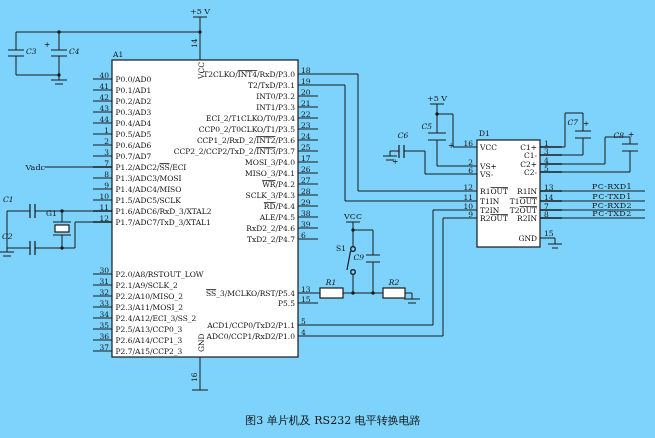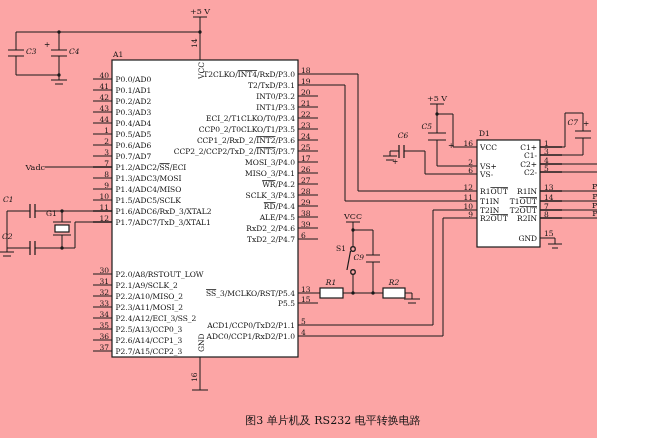--- a/index.html
+++ b/index.html
@@ -1,16 +1,16 @@
 <!DOCTYPE html>
 <html><head>
 <meta charset="utf-8">
 <style>
   html,body{margin:0;padding:0;background:#fff;}
-  .stage{position:relative;width:597px;height:438px;background:#fca5a5;overflow:hidden;}
+  .stage{position:relative;width:655px;height:438px;background:#7dd3fc;overflow:hidden;}
   svg{position:absolute;left:0;top:0;}
   svg text{font-family:"DejaVu Serif","Liberation Serif",serif;fill:#141414;}
   .lbl{font-size:7.5px;}
   .num{font-size:7.5px;}
   .ref{font-size:7.5px;font-style:italic;}
   .net{font-size:8px;letter-spacing:.4px;}
   .pwr{font-size:8px;}
   .caption{font-size:11px;}
   .ov{text-decoration:overline;}
   .wire{stroke:#1a1a1a;stroke-width:1;fill:none;}

